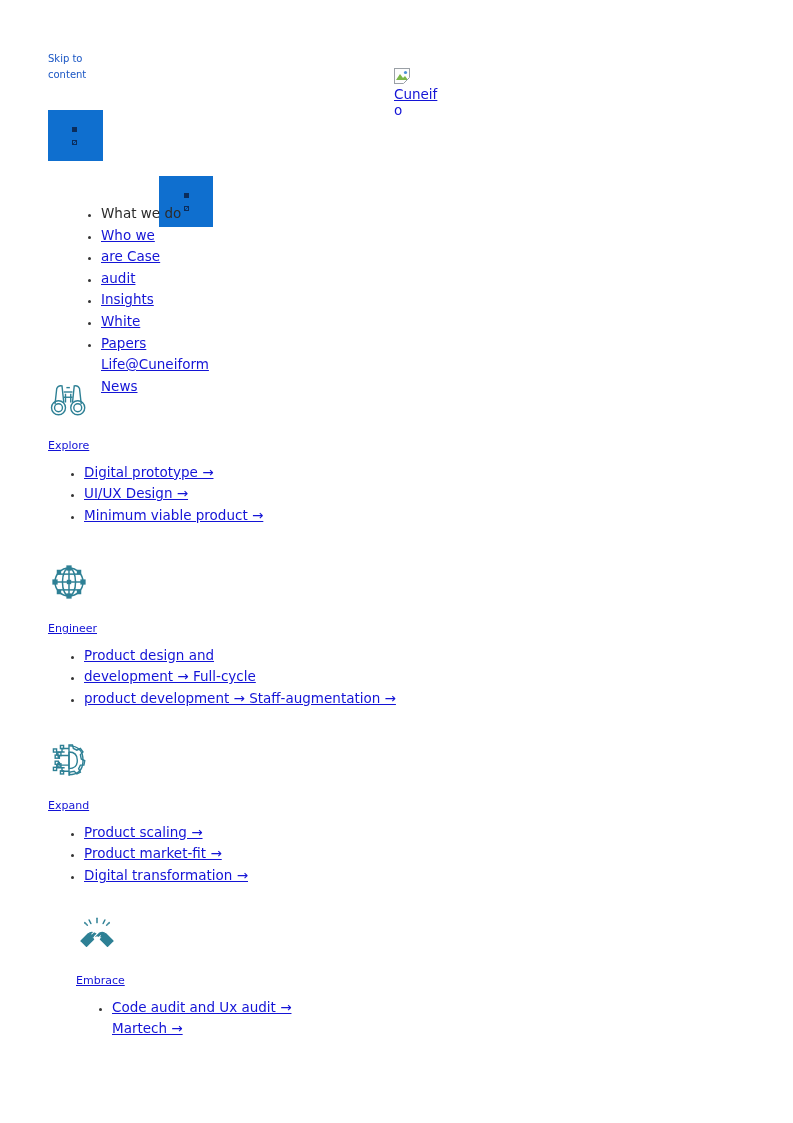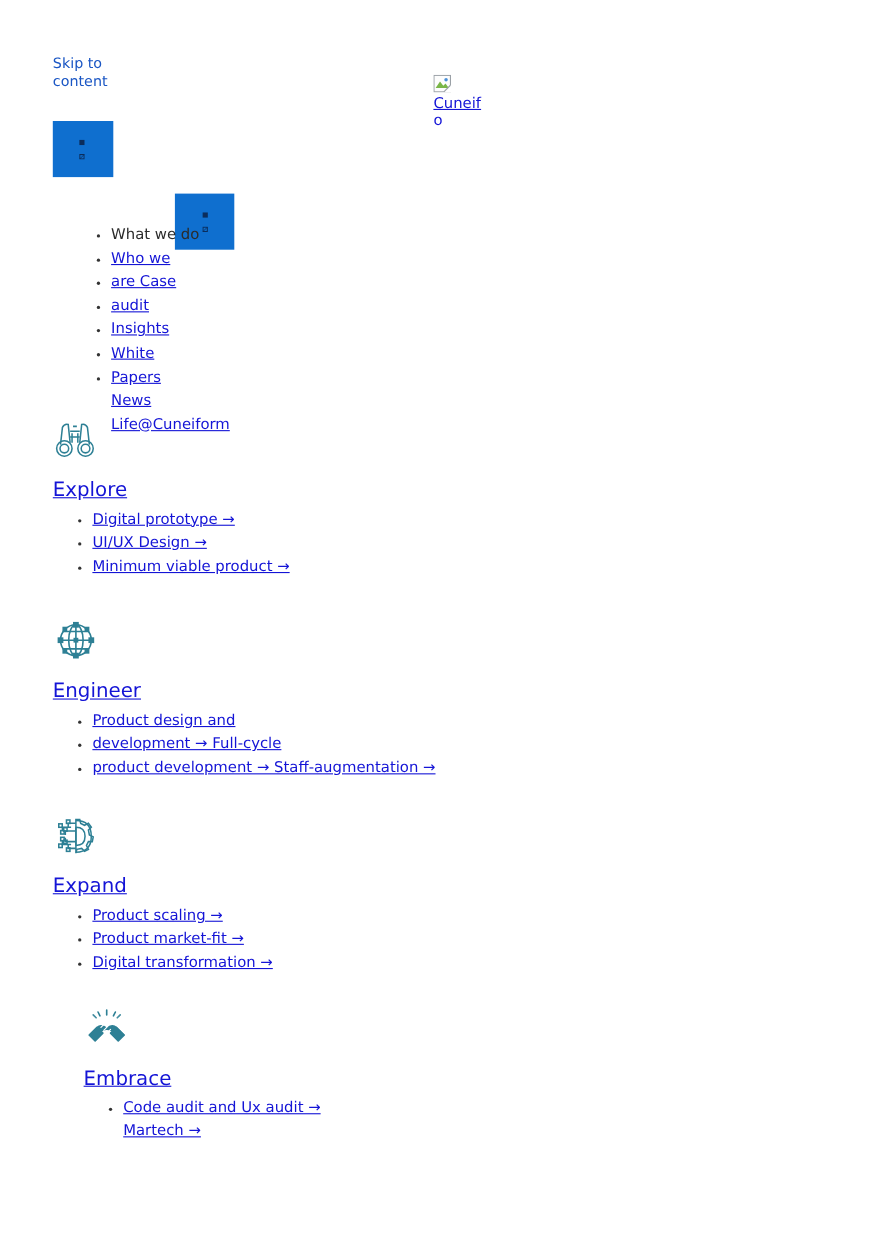--- a/index.html
+++ b/index.html
@@ -25,21 +25,21 @@
   }
 
   
   .skip-link {
     position: absolute;
     left: 48px;
     top: 51px;
     width: 46px;
     color: #1a56c4;
     text-decoration: none;
-    font-size: 13px;
+    font-size: 10px;
     line-height: 16px;
   }
 
   
   .logo-broken {
     position: absolute;
     left: 394px;
     top: 68px;
     width: 60px;
   }
@@ -120,21 +120,21 @@
     height: 42px;
     color: #2e8095;
   }
   .sec-icon svg { display: block; width: 42px; height: 42px; }
 
   .sec-title {
     display: block;
     margin-top: 15px;
     color: #1414d6;
     text-decoration: underline;
-    font-size: 18px;
+    font-size: 11px;
     line-height: 21.6px;
   }
   .sec-list {
     margin: 5px 0 0 0;
     padding: 0 0 0 36px;
     list-style: disc;
   }
   .sec-list > li { line-height: 21.6px; }
   .sec-list > li::marker { color: #333; font-size: 11px; }
   .sec-list li.naked { list-style: none; }
@@ -207,24 +207,24 @@
     <li>
       <a href="#">Insights</a>
     </li>
     <li>
       <a href="#">White </a>
     </li>
     <li>
       <a href="#">Papers</a>
     </li>
     <li class="naked-item">
+      <a href="#">Life@Cuneiform</a>
+    </li>
+    <li class="naked-item">
       <a href="#">News</a>
-    </li>
-    <li class="naked-item">
-      <a href="#">Life@Cuneiform</a>
     </li>
   </ul>
 </nav>
 
 <div class="section" id="section-explore">
   <span class="sec-icon">
     <svg viewBox="0 0 48 48" xmlns="http://www.w3.org/2000/svg" fill="none" stroke="currentColor" stroke-width="1.6">
       <circle cx="12" cy="34" r="8"></circle>
       <circle cx="12" cy="34" r="4.5"></circle>
       <circle cx="34" cy="34" r="8"></circle>

